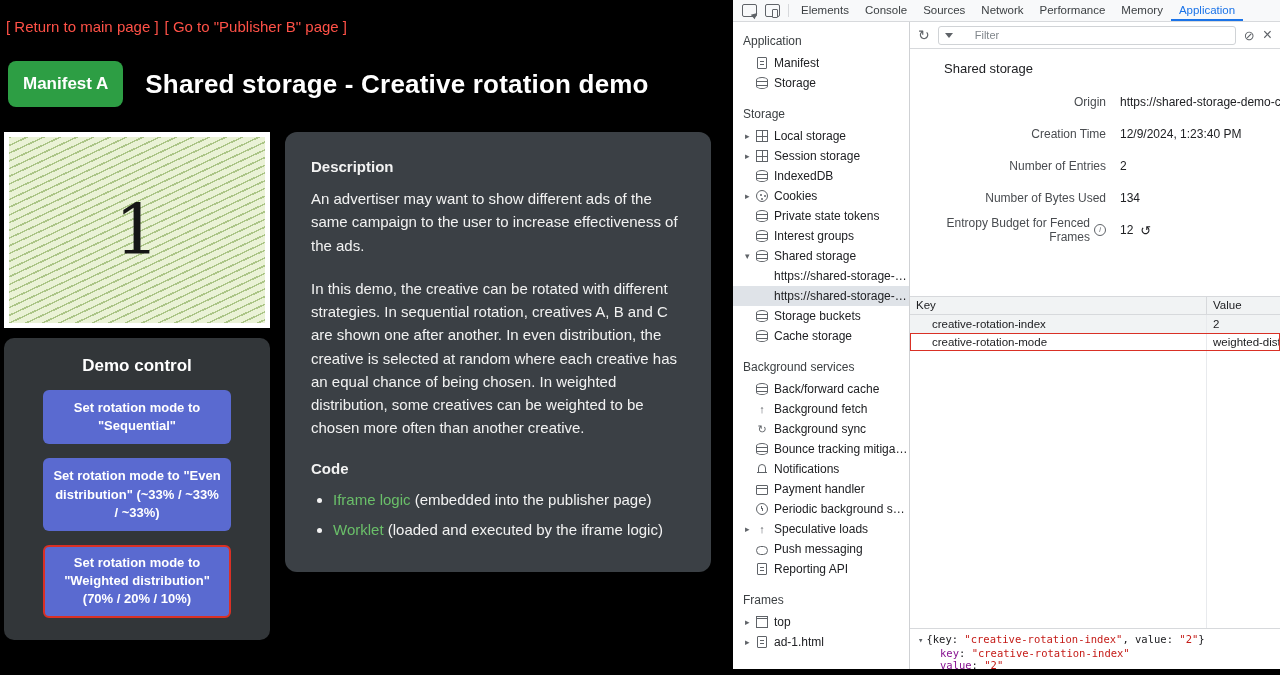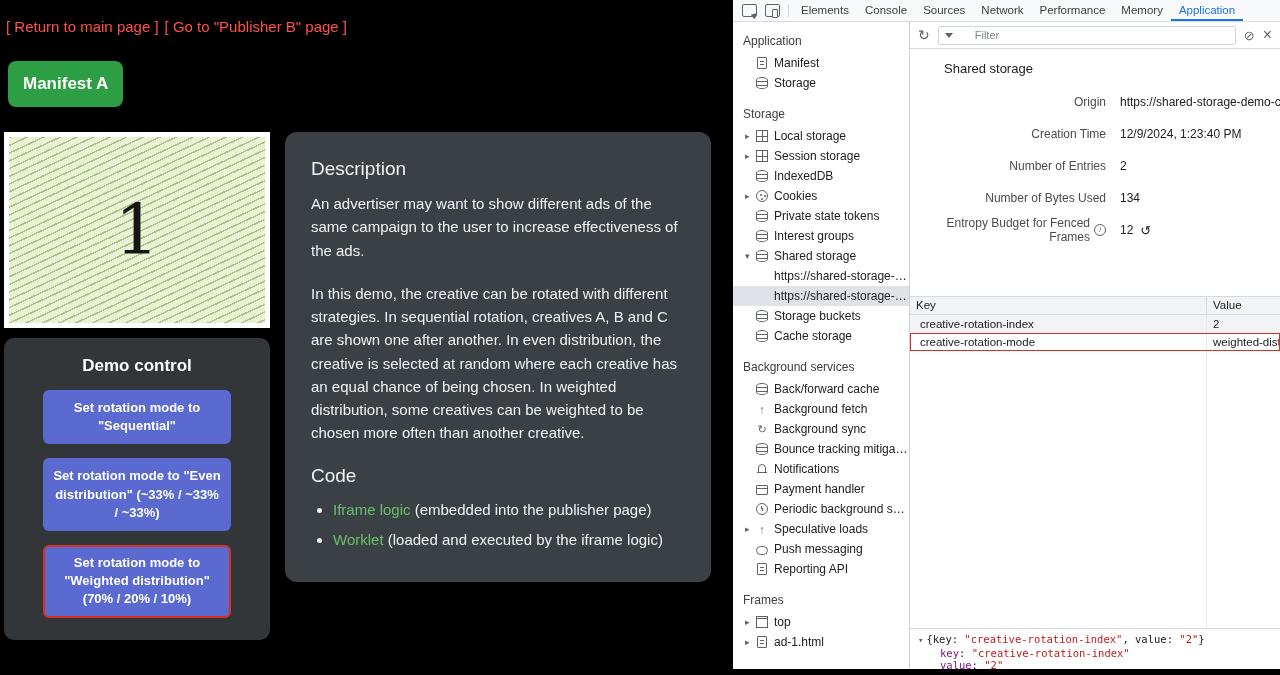--- a/index.html
+++ b/index.html
@@ -17,21 +17,21 @@
   .creative{box-sizing:border-box;height:196px;border:5px solid #fff;display:flex;align-items:center;justify-content:center;
     background-color:#eaf2d6;
     background-image:repeating-linear-gradient(155deg,rgba(120,160,70,.55) 0 1.5px,transparent 1.5px 7px);}
   .creative-num{font-family:"DejaVu Serif",serif;font-size:70px;color:#161616;}
   .demo-panel{margin-top:10px;background:#323639;border-radius:10px;padding:18px 0 22px;}
   .demo-title{text-align:center;font-size:17px;font-weight:bold;margin-bottom:4px;}
   .demo-btn{display:block;width:188px;margin:14px auto 0;background:var(--button-blue,#5a6ad0);color:#fff;font-family:inherit;
     font-weight:bold;font-size:13px;line-height:1.4;padding:9px 10px;border:0;border-radius:6px;cursor:pointer;text-align:center;}
   .demo-btn.selected{border:2px solid var(--alert-red,#d93025);padding:7px 8px;}
   .desc-panel{box-sizing:border-box;width:426px;background:#3b4045;border-radius:12px;padding:8px 26px 22px;color:#f2f2f2;height:fit-content;}
-  .desc-panel h2{font-size:19px;margin:18px 0 12px;font-weight:normal;}
+  .desc-panel h2{font-size:15px;margin:18px 0 12px;font-weight:bold;}
   .desc-p{font-size:15px;line-height:1.55;margin:0 0 20px;}
   .code-list{margin:4px 0 0;padding-left:22px;}
   .code-list li{font-size:15px;line-height:1.5;margin-bottom:8px;}
   .green-link{color:var(--link-green,#6abf69);text-decoration:none;}
 
   
   .devtools{position:absolute;top:0;left:733px;width:547px;height:675px;background:#fff;color:#202124;font-size:12px;display:flex;flex-direction:column;box-sizing:border-box;}
   .dt-tabbar{height:21px;flex:none;display:flex;align-items:center;border-bottom:1px solid #d7d9dc;background:#f8f9fa;padding-left:9px;}
   .dt-toolicon{width:13px;height:11px;position:relative;margin-right:8px;display:inline-block;}
   .ic-inspect{border:1px solid #5f6368;border-radius:2px;}
@@ -93,21 +93,21 @@
   .meta-value{margin-left:14px;color:#202124;white-space:nowrap;overflow:hidden;display:flex;align-items:center;gap:7px;}
   .info-i{width:10px;height:10px;border:1px solid #5f6368;border-radius:50%;font-size:7px;line-height:10px;text-align:center;color:#5f6368;font-style:italic;flex:none;}
   .reset{font-size:13px;color:#202124;cursor:pointer;}
 
   .dt-table{margin-top:50px;flex:none;font-size:11.5px;}
   .dt-thead{display:flex;height:17px;line-height:17px;background:#f1f3f4;border-top:1px solid #d7d9dc;border-bottom:1px solid #d7d9dc;color:#202124;}
   .dt-th.key{width:297px;box-sizing:border-box;padding-left:6px;border-right:1px solid #d7d9dc;}
   .dt-th.val{flex:1;padding-left:6px;}
   .dt-row{display:flex;height:18px;line-height:18px;}
   .dt-row .cell{box-sizing:border-box;white-space:nowrap;overflow:hidden;}
-  .dt-row .cell.key{width:297px;padding-left:10px;border-right:1px solid #e8eaed;}
+  .dt-row .cell.key{width:297px;padding-left:22px;border-right:1px solid #e8eaed;}
   .dt-row .cell.val{flex:1;padding-left:6px;}
   .dt-row.shaded{background:#f1f3f4;}
   .dt-row.flagged{outline:1px solid var(--alert-red,#d93025);outline-offset:-1px;}
 
   .dt-fill{flex:1;position:relative;}
   .dt-fill::before{content:"";position:absolute;left:296px;top:0;bottom:0;width:1px;background:#e8eaed;}
 
   .dt-preview{flex:none;height:47px;border-top:1px solid #d7d9dc;font-family:"DejaVu Sans Mono",monospace;font-size:10.5px;padding:4px 8px 0;box-sizing:border-box;color:#202124;overflow:hidden;background:#fff;}
   .pv-line1{white-space:nowrap;line-height:13px;}
   .pv-caret{font-size:9px;color:#5f6368;cursor:pointer;margin-right:3px;}
@@ -120,20 +120,21 @@
 </style>
 </head>
 <body>
 
 <div class="screen">
 
   <div class="left">
     <div class="top-links"><a class="top-link" href="#">[ Return to main page ]</a><a class="top-link" href="#">[ Go to "Publisher B" page ]</a></div>
     <div class="header-row">
       <div class="badge">Manifest A</div>
+      <h1 class="page-title">Shared storage - Creative rotation demo</h1>
     </div>
     <div class="content">
       <div class="left-col">
         <div class="creative">
           <span class="creative-num">1</span>
         </div>
         <div class="demo-panel">
           <div class="demo-title">Demo control</div>
           <div id="demo-buttons">
               <button class="demo-btn">Set rotation mode to "Sequential"</button>

